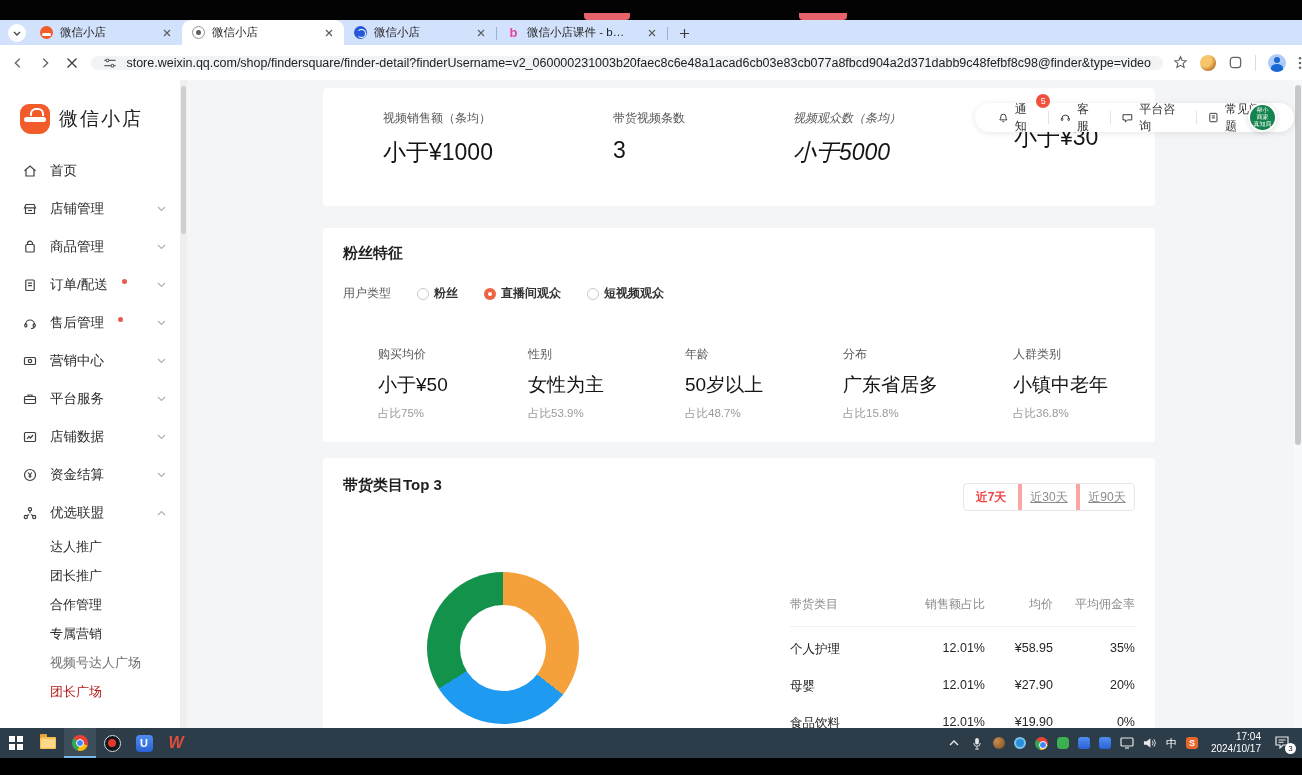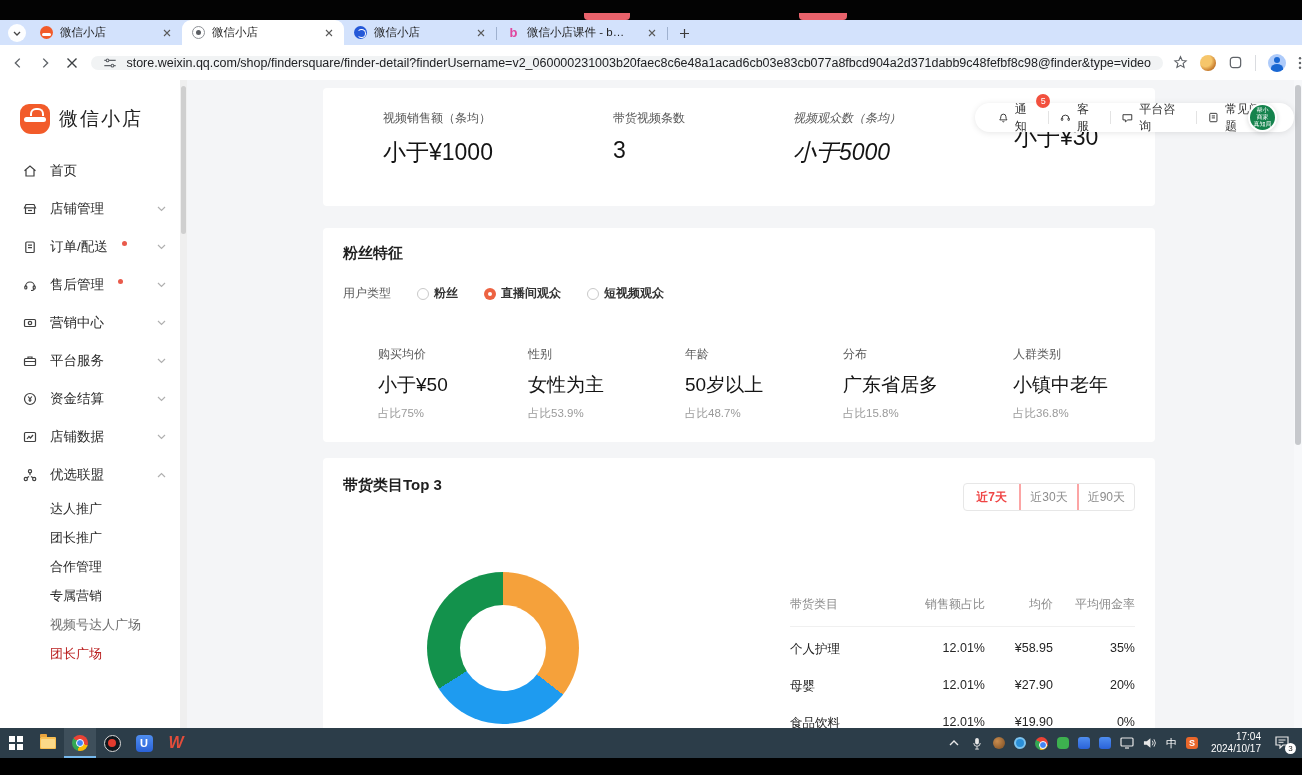--- a/index.html
+++ b/index.html
@@ -109,21 +109,21 @@
   .fan-label { font-size:12px; color:#595959; margin-bottom:9px; }
   .fan-value { font-size:19px; color:#141414; font-weight:500; margin-bottom:8px; }
   .fan-sub { font-size:11.5px; color:#9a9a9a; }
 
   
   #card3 { top:378px; height:350px; }
   #range-select { position:absolute; right:20px; top:25px; width:172px; height:28px; border:1px solid #e7e7e7;
     border-radius:4px; display:flex; background:#fff; }
   .range-opt { flex:1; display:flex; align-items:center; justify-content:center; font-size:12px; color:#8c8c8c; cursor:pointer; }
   .range-opt.sel { color:#ef4444; font-weight:600; }
-  .range-opt + .range-opt { border-left:2px solid #fca5a5; }
+  .range-opt + .range-opt { border-left:4px solid #fca5a5;text-decoration:underline; }
   #donut { position:absolute; left:104px; top:114px; width:152px; height:152px; border-radius:50%; }
   #donut-hole { position:absolute; left:33px; top:33px; width:86px; height:86px; border-radius:50%; background:#fff; }
   #cat-table { position:absolute; left:467px; top:138px; width:345px; }
   .t-grid { display:grid; grid-template-columns:92px 103px 68px 82px; }
   .t-head { font-size:12px; color:#8c8c8c; padding-bottom:13px; border-bottom:1px solid #f0f0f0; }
   .t-cell { font-size:12.5px; color:#262626; padding:14px 0 6px; }
   .num { text-align:right; }
 
   
   #right-scroll { position:absolute; left:1294px; top:0; width:8px; height:648px; background:#f7f8fa; }
@@ -300,20 +300,34 @@
             </svg>
         </span>
         <span class="nav-label">店铺管理</span>
         <span class="nav-chev">
           <svg width="9" height="6" viewBox="0 0 9 6">
               <polyline points="1,1 4.5,4.5 8,1" fill="none" stroke="#b0b0b0" stroke-width="1.2"></polyline>
             </svg>
         </span>
       </div>
 
+      <div class="nav-item">
+        <span class="nav-icon">
+          <svg width="16" height="16" viewBox="0 0 16 16" fill="none" stroke="#404040" stroke-width="1.2">
+              <path d="M5.5 6V4.7a2.5 2.5 0 0 1 5 0V6"></path>
+              <rect x="3.8" y="5.5" width="8.4" height="7.5" rx="1"></rect>
+            </svg>
+        </span>
+        <span class="nav-label">商品管理</span>
+        <span class="nav-chev">
+          <svg width="9" height="6" viewBox="0 0 9 6">
+              <polyline points="1,1 4.5,4.5 8,1" fill="none" stroke="#b0b0b0" stroke-width="1.2"></polyline>
+            </svg>
+        </span>
+      </div>
 
       <div class="nav-item">
         <span class="nav-icon">
           <svg width="16" height="16" viewBox="0 0 16 16" fill="none" stroke="#404040" stroke-width="1.2">
               <rect x="3.8" y="3" width="8.4" height="10.5" rx="1"></rect>
               <path d="M6 6.2h4M6 8.7h4"></path>
             </svg>
         </span>
         <span class="nav-label">订单/配送</span>
         <span class="red-dot"></span>
@@ -368,40 +382,40 @@
         <span class="nav-chev">
           <svg width="9" height="6" viewBox="0 0 9 6">
               <polyline points="1,1 4.5,4.5 8,1" fill="none" stroke="#b0b0b0" stroke-width="1.2"></polyline>
             </svg>
         </span>
       </div>
 
       <div class="nav-item">
         <span class="nav-icon">
           <svg width="16" height="16" viewBox="0 0 16 16" fill="none" stroke="#404040" stroke-width="1.2">
+              <rect x="2.5" y="3.5" width="11" height="9" rx="1"></rect>
+              <path d="M5 10l2-2.5 1.5 1.5L11 6"></path>
+            </svg>
+        </span>
+        <span class="nav-label">店铺数据</span>
+        <span class="nav-chev">
+          <svg width="9" height="6" viewBox="0 0 9 6">
+              <polyline points="1,1 4.5,4.5 8,1" fill="none" stroke="#b0b0b0" stroke-width="1.2"></polyline>
+            </svg>
+        </span>
+      </div>
+
+      <div class="nav-item">
+        <span class="nav-icon">
+          <svg width="16" height="16" viewBox="0 0 16 16" fill="none" stroke="#404040" stroke-width="1.2">
               <circle cx="8" cy="8" r="5.5"></circle>
               <path d="M6.2 5.5 8 8l1.8-2.5M8 8v3M6.5 9.2h3"></path>
             </svg>
         </span>
         <span class="nav-label">资金结算</span>
-        <span class="nav-chev">
-          <svg width="9" height="6" viewBox="0 0 9 6">
-              <polyline points="1,1 4.5,4.5 8,1" fill="none" stroke="#b0b0b0" stroke-width="1.2"></polyline>
-            </svg>
-        </span>
-      </div>
-
-      <div class="nav-item">
-        <span class="nav-icon">
-          <svg width="16" height="16" viewBox="0 0 16 16" fill="none" stroke="#404040" stroke-width="1.2">
-              <rect x="2.5" y="3.5" width="11" height="9" rx="1"></rect>
-              <path d="M5 10l2-2.5 1.5 1.5L11 6"></path>
-            </svg>
-        </span>
-        <span class="nav-label">店铺数据</span>
         <span class="nav-chev">
           <svg width="9" height="6" viewBox="0 0 9 6">
               <polyline points="1,1 4.5,4.5 8,1" fill="none" stroke="#b0b0b0" stroke-width="1.2"></polyline>
             </svg>
         </span>
       </div>
 
       <div class="nav-item">
         <span class="nav-icon">
           <svg width="16" height="16" viewBox="0 0 16 16" fill="none" stroke="#404040" stroke-width="1.2">

